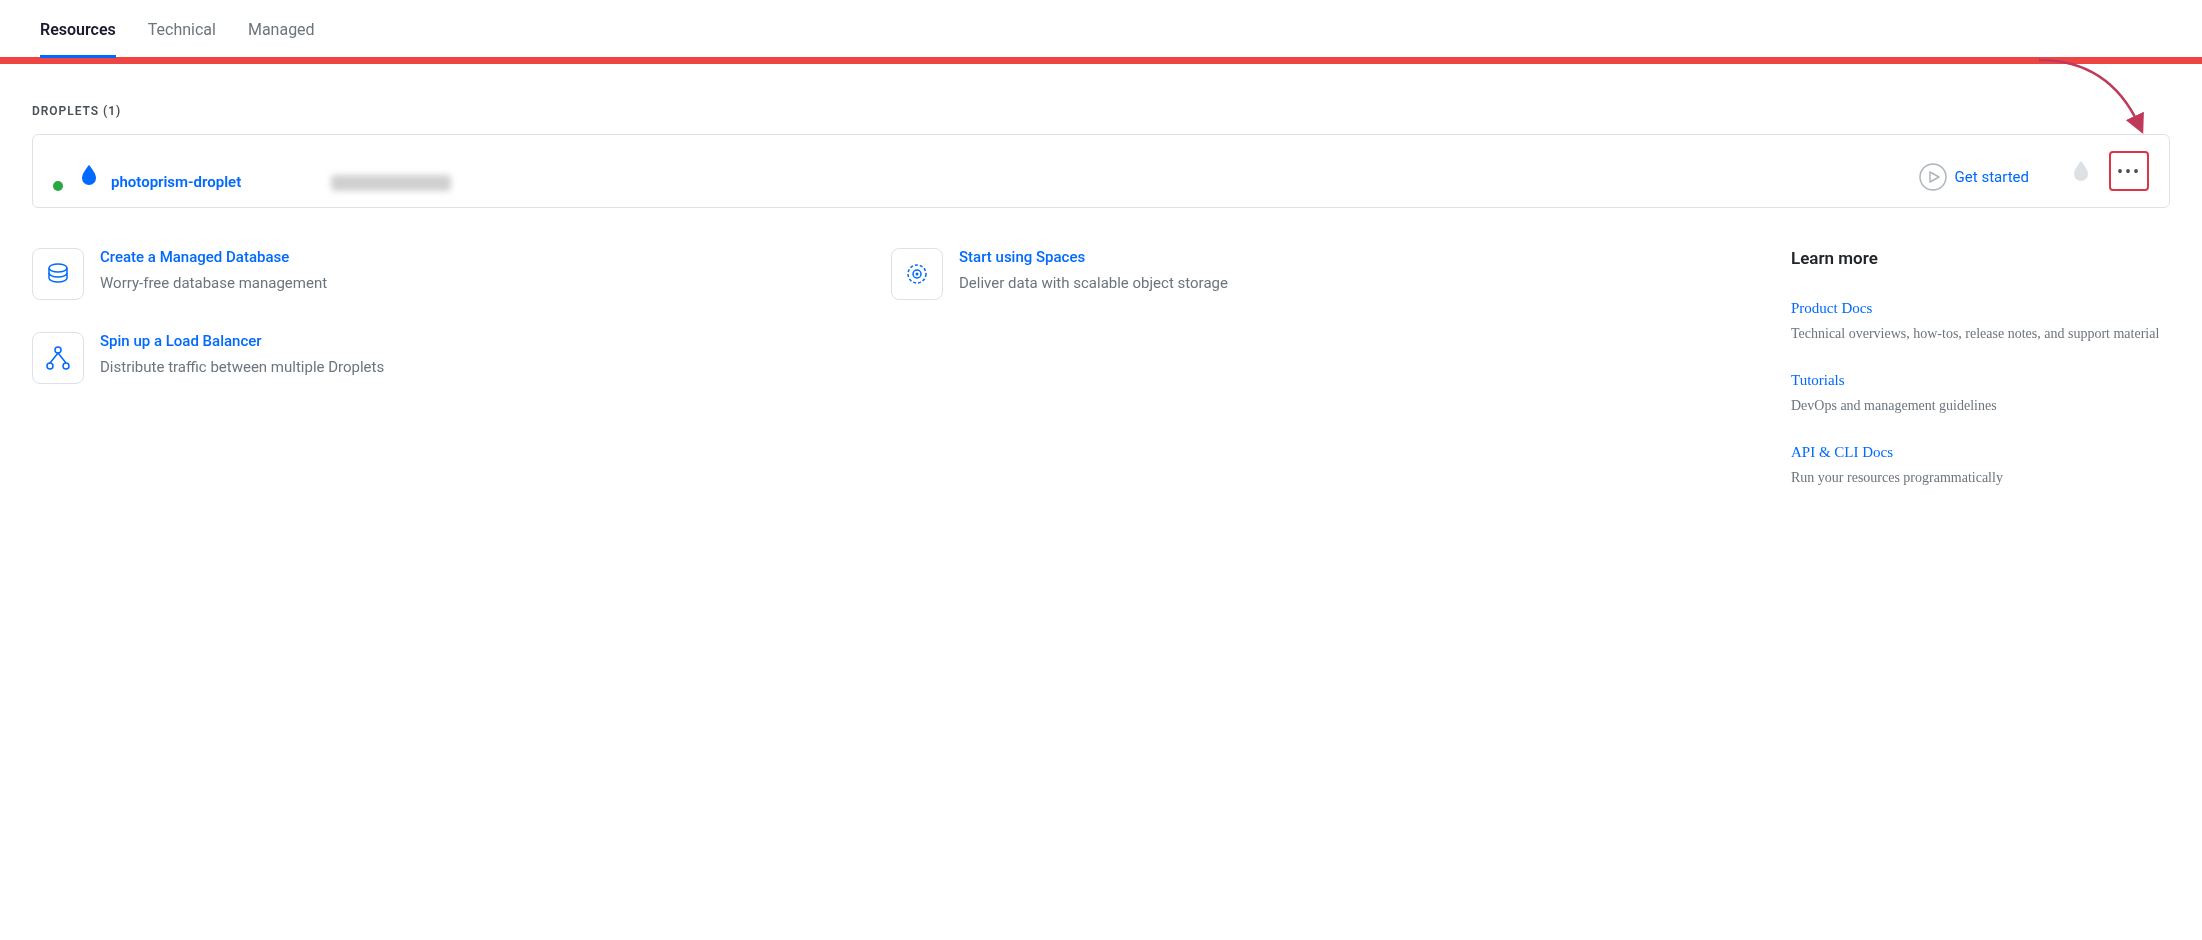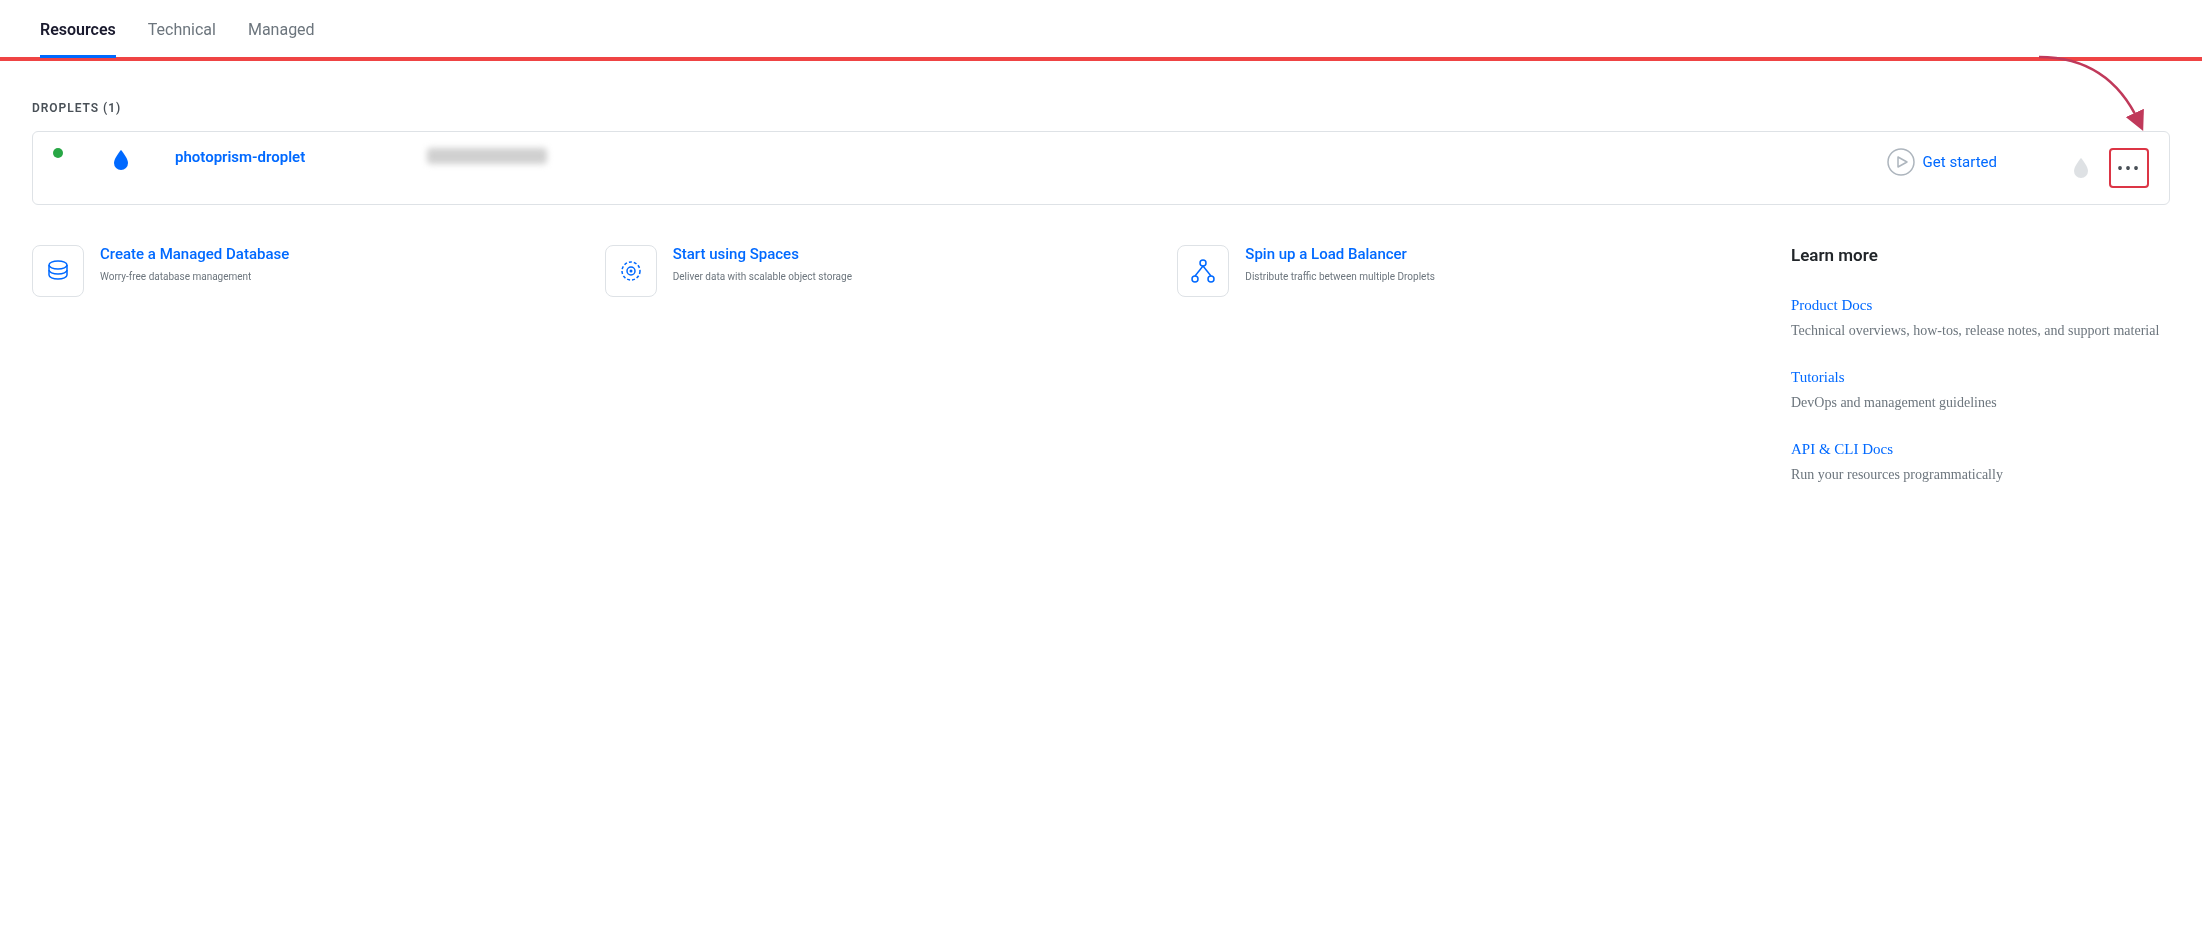--- a/index.html
+++ b/index.html
@@ -7,21 +7,21 @@
       font-family: -apple-system, BlinkMacSystemFont, 'Segoe UI', Roboto, sans-serif;
       background: #ffffff;
       color: #212529;
       font-size: 15px;
     }
 
     
     .nav-tabs {
       display: flex;
       align-items: center;
-      border-bottom: 4px solid #ef4444;
+      border-bottom: 7px solid #ef4444;
       padding: 0 40px;
       gap: 32px;
     }
     .nav-tab {
       padding: 20px 0 16px;
       cursor: pointer;
       font-size: 16px;
       color: #6c757d;
       text-decoration: none;
       border-bottom: 3px solid transparent;
@@ -43,27 +43,26 @@
       font-size: 12px;
       font-weight: 600;
       color: #495057;
       letter-spacing: 0.08em;
       text-transform: uppercase;
       margin-bottom: 16px;
     }
 
     .droplet-row {
       display: flex;
-      align-items: flex-start;
+      align-items: flex-end;
       border: 1px solid #dee2e6;
       border-radius: 6px;
       padding: 16px 20px;
       margin-bottom: 40px;
       position: relative;
-      gap: 32px;
     }
 
     .droplet-status-dot {
       width: 10px;
       height: 10px;
       border-radius: 50%;
       background: #28a745;
       margin-right: 14px;
       flex-shrink: 0;
     }
@@ -166,21 +165,21 @@
 
     .section-title {
       font-size: 17px;
       font-weight: 600;
       color: #212529;
       margin-bottom: 32px;
     }
 
     .create-items-grid {
       display: grid;
-      grid-template-columns: 1fr 1fr 1fr;
+      grid-template-columns: 1fr 1fr;
       gap: 32px 40px;
     }
 
     .create-item {
       display: flex;
       gap: 16px;
       align-items: flex-start;
       cursor: pointer;
     }
 
@@ -199,21 +198,21 @@
 
     .create-item-text .item-title {
       color: #0069ff;
       font-weight: 500;
       font-size: 15px;
       margin-bottom: 6px;
     }
 
     .create-item-text .item-desc {
       color: #6c757d;
-      font-size: 10px;
+      font-size: 15px;
       line-height: 1.5;
     }
 
     .learn-item {
       margin-bottom: 28px;
       font-family: Liberation Serif, serif;
     }
 
     .learn-item .learn-title {
       color: #0069ff;

